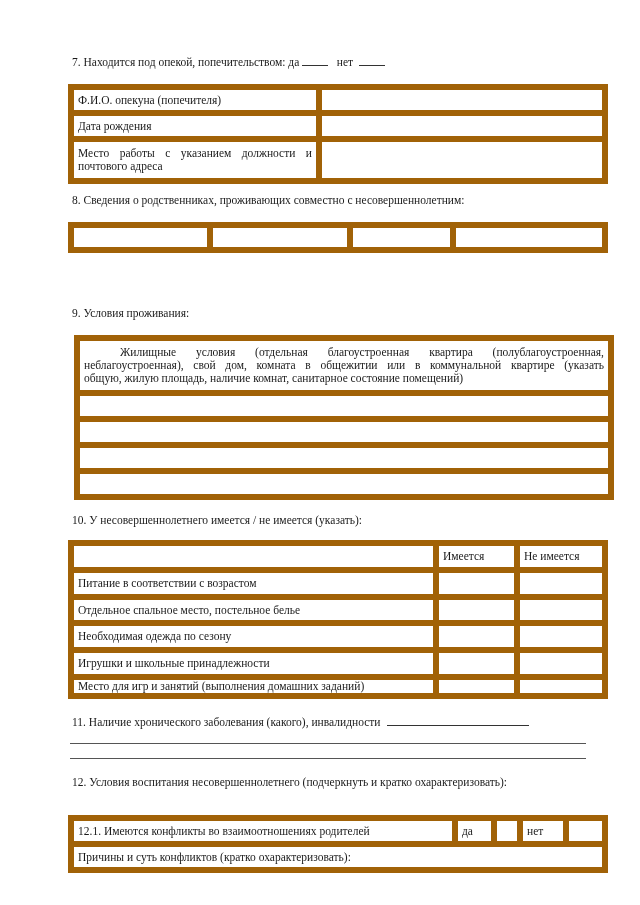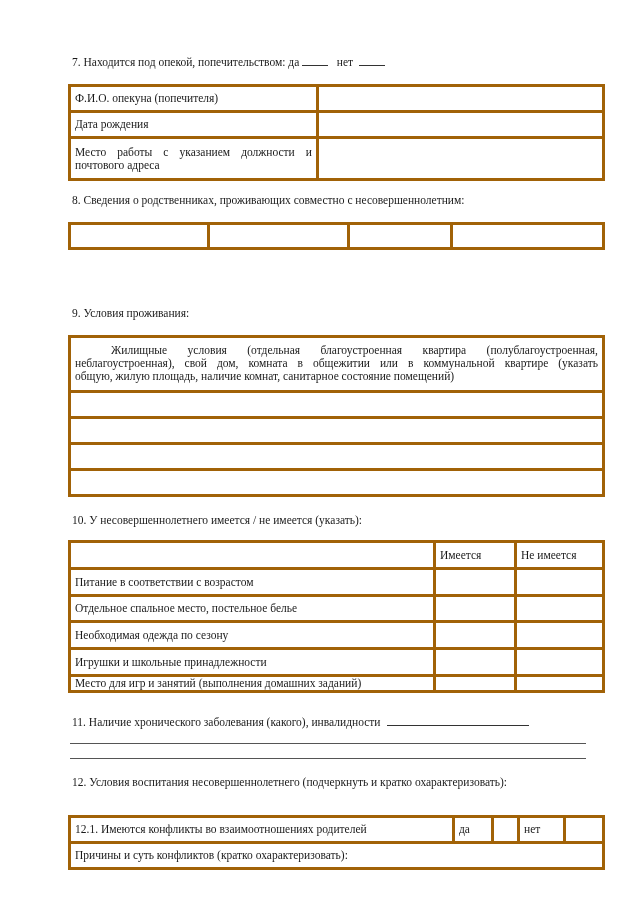--- a/index.html
+++ b/index.html
@@ -3,21 +3,21 @@
 <meta charset="utf-8">
 <style>
   html, body { margin: 0; padding: 0; background: #ffffff; }
   body {
     width: 640px; height: 905px; position: relative; overflow: hidden;
     font-family: "Liberation Serif", "DejaVu Serif", serif;
     color: #1a1a1a; font-size: 11.5px;
   }
   .heading { position: absolute; left: 72px; font-size: 11.5px; white-space: nowrap; }
   table { position: absolute; border-collapse: collapse; table-layout: fixed; }
-  td { border: 3px solid #a16207; padding: 0 4px; vertical-align: middle; font-size: 11.5px; line-height: 13px; }
+  td { border: 6px solid #a16207; padding: 0 4px; vertical-align: middle; font-size: 11.5px; line-height: 13px; }
   .blank { display: inline-block; border-bottom: 1px solid #333; height: 10px; vertical-align: baseline; }
   .rule { position: absolute; left: 70px; height: 0; border-top: 1px solid #555; }
   .just { text-align: justify; text-align-last: justify; }
   .indent { text-indent: 36px; }
 </style>
 </head>
 <body>
 
 <div class="heading" style="top:55px;">
   <span>7. Находится под опекой, попечительством: да</span>
@@ -64,21 +64,21 @@
     <td></td>
     <td></td>
     <td></td>
     <td></td>
   </tr>
 </tbody>
   </table>
 
 <div class="heading" style="top:307px;">9. Условия проживания:</div>
 
-<table style="left:68px; top:335px; width:534px;">
+<table style="left:74px; top:335px; width:534px;">
   <colgroup>
       <col style="width:534px">
     </colgroup>
   <tbody>
       <tr style="height:55px;">
     <td style="padding-top:2px; padding-bottom:3px;">
       <div class="just indent">Жилищные условия (отдельная благоустроенная квартира (полублагоустроенная,</div>
       <div class="just">неблагоустроенная), свой дом, комната в общежитии или в коммунальной квартире (указать</div>
       <div>общую, жилую площадь, наличие комнат, санитарное состояние помещений)</div>
     </td>

